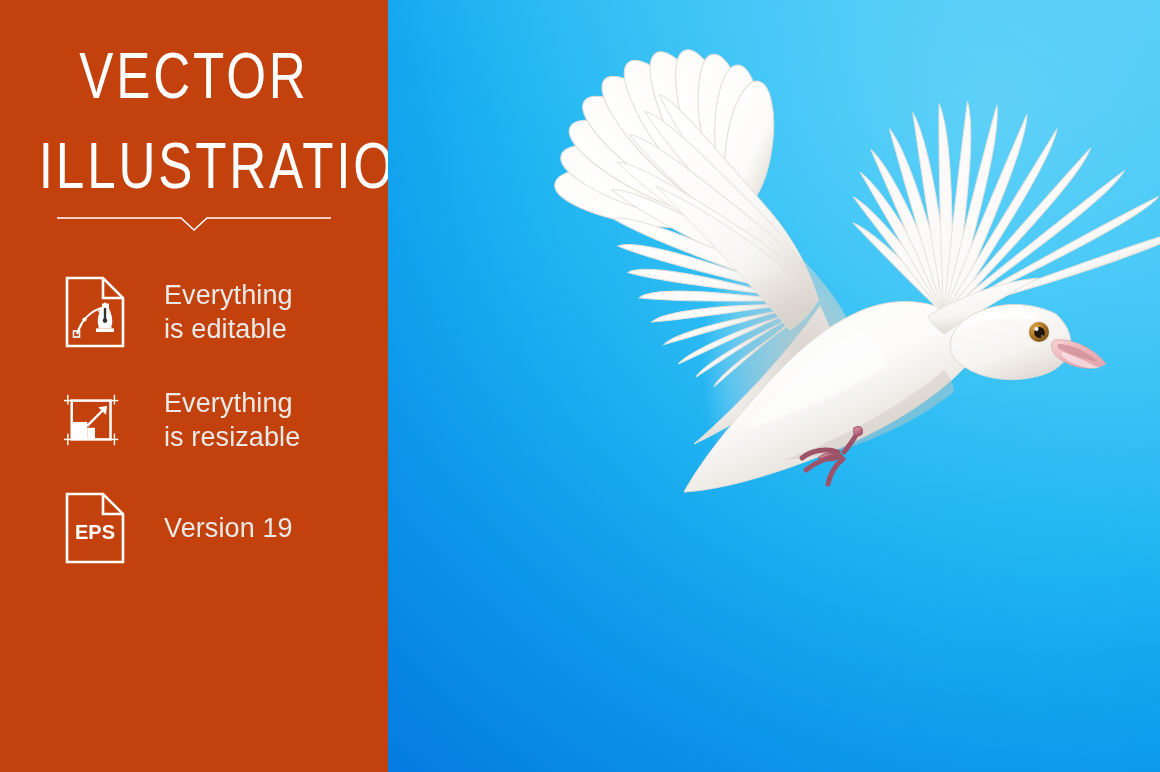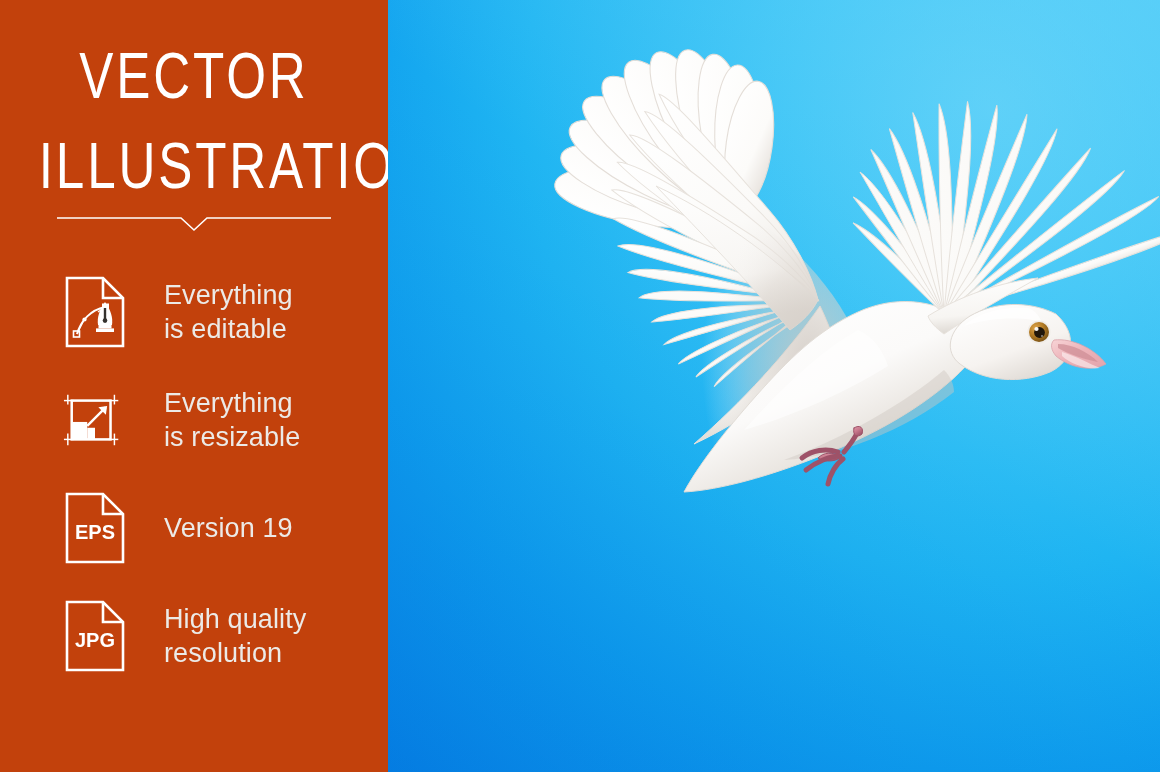--- a/index.html
+++ b/index.html
@@ -172,31 +172,20 @@
         <div class="f-icon">
           <svg width="60" height="72" viewBox="0 0 60 72">
             <path d="M2 2 L38 2 L58 22 L58 70 L2 70 Z" fill="none" stroke="#ffffff" stroke-width="2.6" stroke-linejoin="miter"></path>
             <path d="M38 2 L38 22 L58 22" fill="none" stroke="#ffffff" stroke-width="2.6"></path>
             <text x="30" y="47" text-anchor="middle" font-family="Liberation Sans, sans-serif" font-size="20" font-weight="700" fill="#ffffff">EPS</text>
           </svg>
         </div>
         <div class="f-label">Version 19</div>
       </div>
 
-      <div class="feature">
-        <div class="f-icon">
-          <svg width="60" height="72" viewBox="0 0 60 72">
-            <path d="M2 2 L38 2 L58 22 L58 70 L2 70 Z" fill="none" stroke="#ffffff" stroke-width="2.6" stroke-linejoin="miter"></path>
-            <path d="M38 2 L38 22 L58 22" fill="none" stroke="#ffffff" stroke-width="2.6"></path>
-            <text x="30" y="47" text-anchor="middle" font-family="Liberation Sans, sans-serif" font-size="20" font-weight="700" fill="#ffffff">JPG</text>
-          </svg>
-        </div>
-        <div class="f-label">High quality
-resolution</div>
-      </div>
 
     </div>
   </div>
 
   <div class="artwork">
     <div class="sky"></div>
     <div class="sky2"></div>
 
     <div class="dove-wrap">
       <svg class="dove" viewBox="0 0 772 772">

